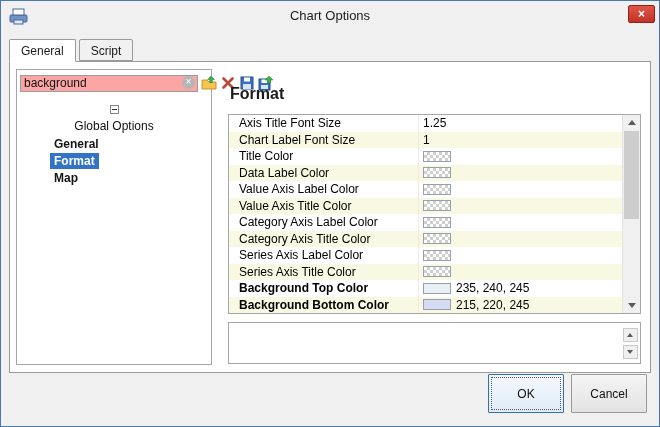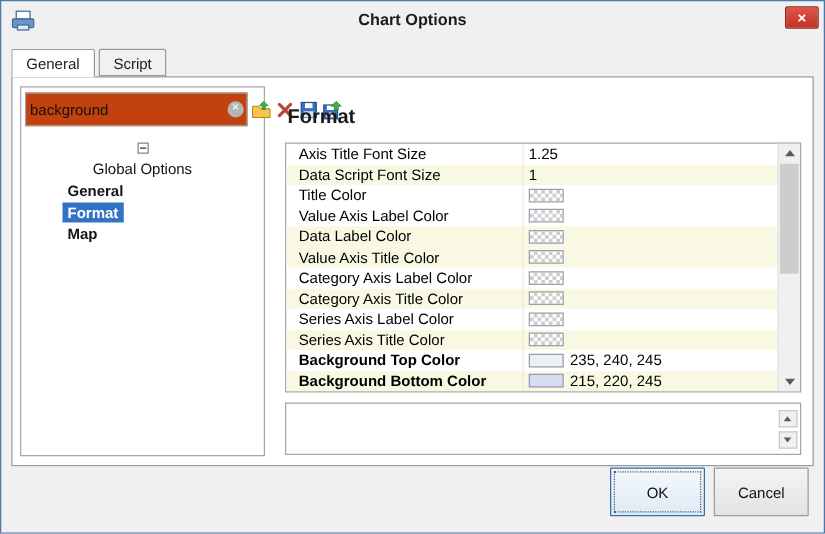--- a/index.html
+++ b/index.html
@@ -1,35 +1,35 @@
 <!DOCTYPE html>
 <html><head>
 <meta charset="utf-8">
 <style>
   html,body{margin:0;padding:0;background:#ffffff;font-family:"Liberation Sans",sans-serif;}
   .window{position:relative;width:660px;height:427px;box-sizing:border-box;border:1px solid #4a78ad;background:#f0f0f0;overflow:hidden;}
 
   
   .titlebar{position:relative;height:30px;}
   .dialog-icon{position:absolute;left:8px;top:6px;width:20px;height:18px;}
-  .title{position:absolute;left:0;right:0;top:7px;text-align:center;font-size:13px;font-weight:bold;color:#1b1b1b;}
+  .title{position:absolute;left:0;right:0;top:7px;text-align:center;font-size:13px;font-weight:normal;color:#1b1b1b;}
   .close-btn{position:absolute;top:4px;right:4px;width:27px;height:18px;box-sizing:border-box;background:linear-gradient(#e0564a,#c23325);border:1px solid #8f2317;border-radius:2px;color:#fff;font-size:12px;font-weight:bold;line-height:16px;text-align:center;cursor:default;}
 
   
   .tabs{position:absolute;top:38px;left:8px;display:flex;z-index:3;}
   .tab{height:22px;box-sizing:border-box;padding:4px 11px 0;font-size:12px;color:#1b1b1b;background:#f1f1f1;border:1px solid #9a9a9a;margin-right:3px;border-radius:2px 2px 0 0;}
   .tab.active{background:#ffffff;height:23px;border-bottom:1px solid #ffffff;z-index:4;}
 
   
   .content{position:absolute;left:8px;right:8px;top:60px;height:312px;box-sizing:border-box;background:#ffffff;border:1px solid #9a9a9a;}
 
   
   .left-panel{position:absolute;left:6px;top:7px;width:196px;bottom:7px;box-sizing:border-box;border:1px solid #a6a6a6;background:#fff;}
   .search-row{display:flex;align-items:center;gap:3px;padding:4px 3px 3px 3px;}
-  .search-box{flex:0 0 116px;height:27px;box-sizing:border-box;border:1px solid #9c9c9c;display:flex;align-items:center;background:#c2410c;}
+  .search-box{flex:0 0 116px;height:17px;box-sizing:border-box;border:1px solid #9c9c9c;display:flex;align-items:flex-start;background:#fca5a5;}
   .search-input{border:none;outline:none;flex:1;min-width:0;font-size:12px;padding:0 3px;font-family:inherit;color:#111;background:transparent;}
   .clear-btn{flex:0 0 auto;width:13px;height:13px;border-radius:50%;background:#b6b6b6;color:#fff;font-size:10px;line-height:12px;text-align:center;margin-right:2px;}
   .tool-btn{width:18px;height:18px;display:flex;align-items:center;justify-content:center;}
 
   .tree{padding:10px 6px;font-size:12px;color:#111;}
   .tree-root-row{display:flex;align-items:center;gap:5px;flex-direction:column;}
   .expander{width:9px;height:9px;box-sizing:border-box;border:1px solid #848484;background:#fff;position:relative;flex:0 0 auto;}
   .expander::after{content:"";position:absolute;left:1px;right:1px;top:3px;height:1px;background:#333;}
   .tree-children{margin:3px 0 0 27px;}
   .tree-item{display:block;width:max-content;font-weight:bold;color:#141414;padding:1px 4px;margin:1px 0;}
@@ -141,39 +141,39 @@
 
       <div class="grid">
         <div class="grid-rows">
             <div class="row">
               <div class="name">Axis Title Font Size</div>
               <div class="value">
                 <span>1.25</span>
               </div>
             </div>
             <div class="row alt">
-              <div class="name">Data Script Font Size</div>
+              <div class="name">Chart Label Font Size</div>
               <div class="value">
                 <span>1</span>
               </div>
             </div>
             <div class="row">
               <div class="name">Title Color</div>
               <div class="value">
                 <span class="swatch transparent"></span>
               </div>
             </div>
+            <div class="row alt">
+              <div class="name">Data Label Color</div>
+              <div class="value">
+                <span class="swatch transparent"></span>
+              </div>
+            </div>
             <div class="row">
               <div class="name">Value Axis Label Color</div>
-              <div class="value">
-                <span class="swatch transparent"></span>
-              </div>
-            </div>
-            <div class="row alt">
-              <div class="name">Data Label Color</div>
               <div class="value">
                 <span class="swatch transparent"></span>
               </div>
             </div>
             <div class="row alt">
               <div class="name">Value Axis Title Color</div>
               <div class="value">
                 <span class="swatch transparent"></span>
               </div>
             </div>

